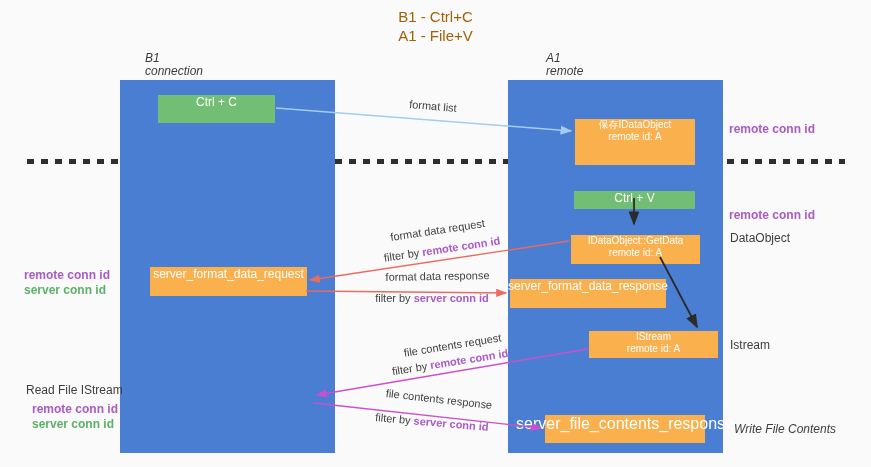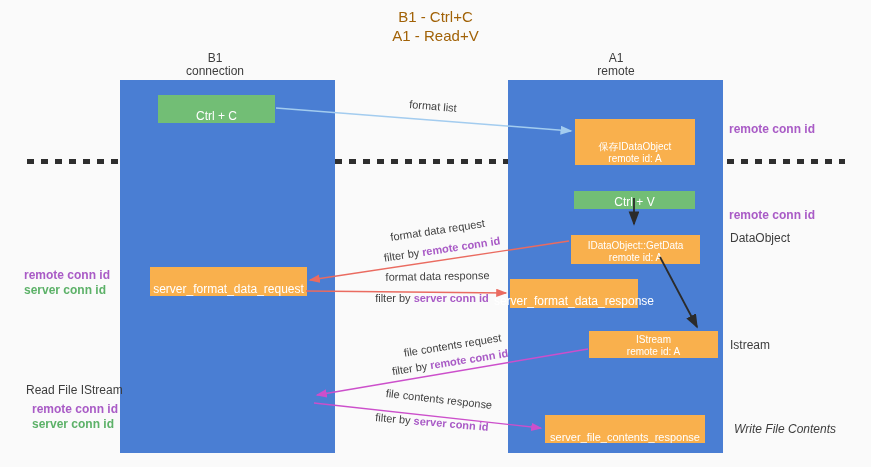--- a/index.html
+++ b/index.html
@@ -1,21 +1,21 @@
 <!DOCTYPE html>
 <html><head>
 <meta charset="utf-8">
 <style>
   html,body{margin:0;padding:0;}
   body{font-family:"Liberation Sans","DejaVu Sans",sans-serif;background:#fafafa;}
   .canvas{position:relative;width:871px;height:467px;background:#fafafa;overflow:hidden;}
   .title{position:absolute;left:0;top:7px;width:871px;text-align:center;font-size:15px;line-height:19px;color:#a16207;}
-  .col-header{position:absolute;width:140px;text-align:center;font-size:12px;line-height:13px;color:#3d3d3d;}
+  .col-header{position:absolute;width:140px;font-size:12px;line-height:13px;color:#3d3d3d;font-style:italic;}
   .lifeline{position:absolute;background:#4a7ed3;}
-  .node{position:absolute;display:flex;flex-direction:column;align-items:center;justify-content:flex-end;color:#ffffff;text-align:center;}
+  .node{position:absolute;display:flex;flex-direction:column;align-items:center;justify-content:flex-start;color:#ffffff;text-align:center;}
   .node.orange{background:#f9b04d;}
   .node.green{background:#72be75;font-size:12px;}
   .node .l1,.node .l2{font-size:10px;line-height:12px;}
   .node.single{font-size:12px;}
   .dashed{position:absolute;left:27px;top:159px;width:818px;height:5px;
     background:repeating-linear-gradient(90deg,#2e2e2e 0 7px,transparent 7px 14px);}
   .side-label{position:absolute;font-size:12px;line-height:14px;color:#3d3d3d;white-space:nowrap;}
   .bold-purple{color:#a95bc6;font-weight:bold;}
   .bold-green{color:#5cb168;font-weight:bold;}
   .edge-label{position:absolute;font-size:11px;color:#3f3f3f;white-space:nowrap;text-align:center;}
@@ -25,21 +25,21 @@
   .edge-label,.side-label{z-index:4;}
   .lifeline{z-index:1;}
 </style>
 </head>
 <body>
 
 <div class="canvas">
 
   <div class="title">
     <div>B1 - Ctrl+C</div>
-    <div>A1 - Read+V</div>
+    <div>A1 - File+V</div>
   </div>
 
   <div class="col-header" style="left:145px;top:52px;">
     <div>B1</div>
     <div>connection</div>
   </div>
   <div class="col-header" style="left:546px;top:52px;">
     <div>A1</div>
     <div>remote</div>
   </div>
@@ -88,31 +88,31 @@
 
   <div class="node orange" style="left:571px;top:228px;width:129px;height:29px;margin-top:7px;">
     <span class="l1">IDataObject::GetData</span>
     <span class="l2">remote id: A</span>
   </div>
 
   <div class="node orange single" style="left:150px;top:267px;width:157px;height:29px;font-size:12px;">
     <span>server_format_data_request</span>
   </div>
 
-  <div class="node orange single" style="left:510px;top:279px;width:128px;height:29px;font-size:12px;">
+  <div class="node orange single" style="left:510px;top:279px;width:156px;height:29px;font-size:12px;">
     <span>server_format_data_response</span>
   </div>
 
   <div class="node orange" style="left:589px;top:331px;width:129px;height:27px;">
     <span class="l1">IStream</span>
     <span class="l2">remote id: A</span>
   </div>
 
 
-  <div class="node orange single" style="left:545px;top:415px;width:160px;height:28px;font-size:11px;">
+  <div class="node orange single" style="left:545px;top:415px;width:160px;height:28px;font-size:16px;">
     <span>server_file_contents_response</span>
   </div>
 
   <div class="side-label bold-purple" style="left:729px;top:122px;">remote conn id</div>
   <div class="side-label bold-purple" style="left:729px;top:208px;">remote conn id</div>
   <div class="side-label" style="left:730px;top:231px;">DataObject</div>
   <div class="side-label" style="left:730px;top:338px;">Istream</div>
   <div class="side-label" style="left:734px;top:422px;font-style:italic;">Write File Contents</div>
 
   <div class="side-label bold-purple" style="left:24px;top:268px;">remote conn id</div>

